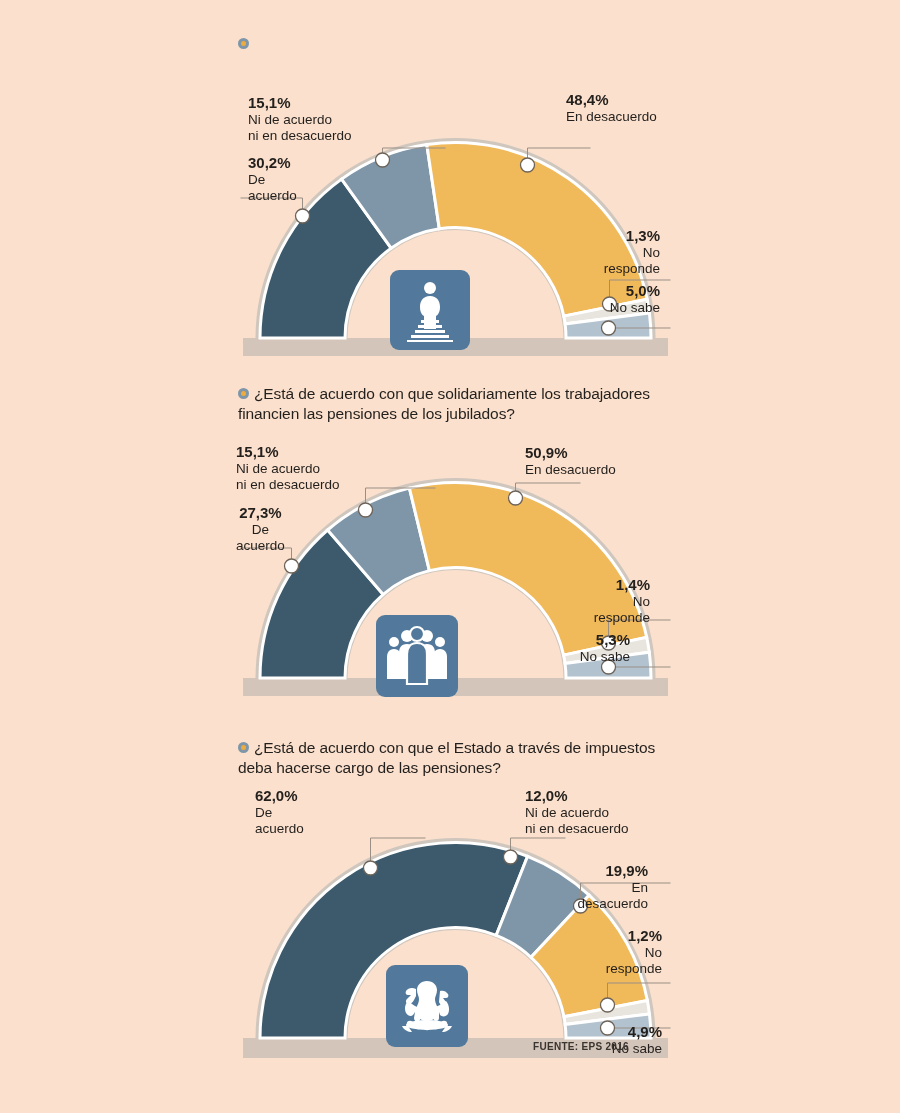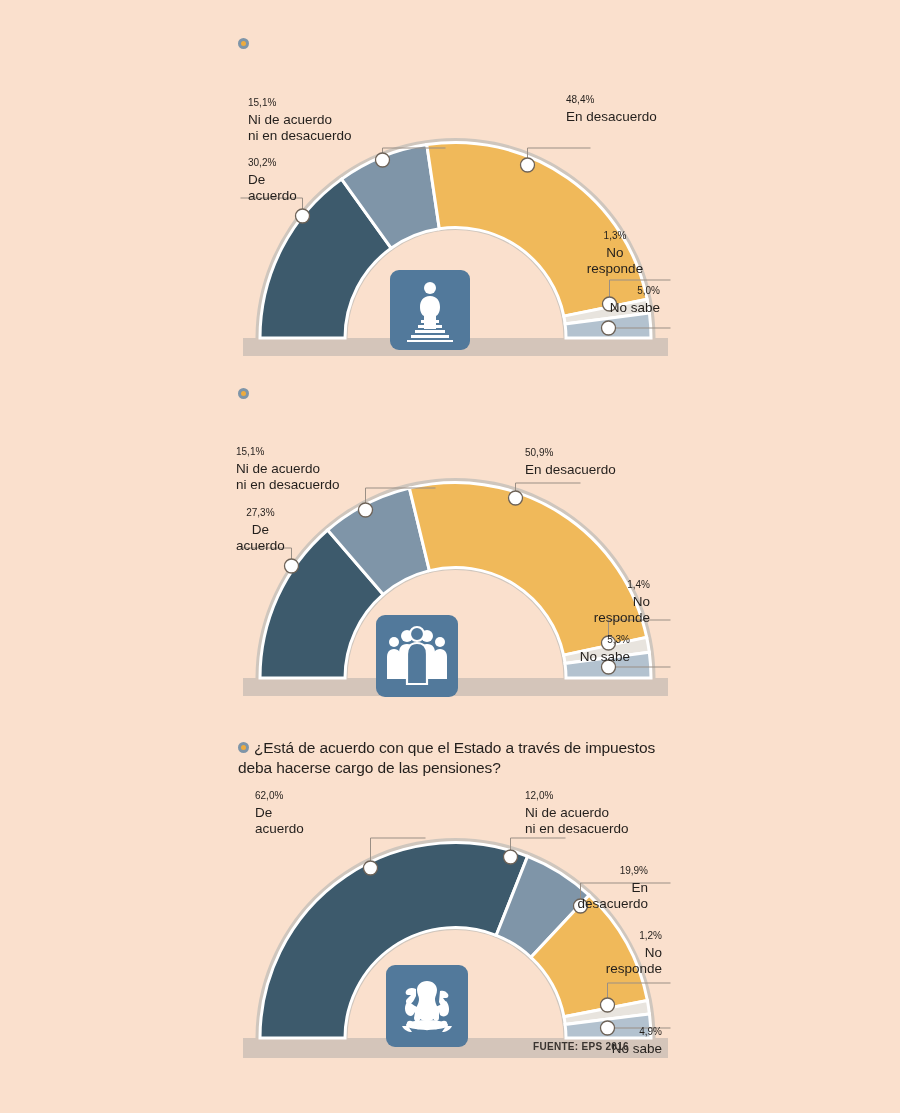--- a/index.html
+++ b/index.html
@@ -34,21 +34,21 @@
     left:3px;top:3px;width:5px;height:5px;
     border-radius:50%;background:#eeab3e;
   }
   .chart-wrap{position:absolute;}
   .callout{
     position:absolute;
     font-size:13.5px;
     line-height:16.5px;
     white-space:nowrap;
   }
-  .callout .pct{font-weight:normal;font-size:10px;display:block;}
+  .callout .pct{font-weight:bold;font-size:15px;display:block;}
   .callout.right-align{text-align:right;}
   .base-bar{position:absolute;background:#d4c5ba;}
   .icon-box{
     position:absolute;
     background:#52799b;
     border-radius:9px;
     display:flex;align-items:center;justify-content:center;
   }
   .source{
     position:absolute;
@@ -111,21 +111,21 @@
     <span class="pct">30,2%</span>
     <span>De</span><br>
     <span>acuerdo</span>
   </div>
 
   <div class="callout" style="left:530px;top:92px;margin-left:36px;">
     <span class="pct">48,4%</span>
     <span>En desacuerdo</span>
   </div>
 
-  <div class="callout right-align" style="left:570px;top:228px;width:90px;text-align:center;">
+  <div class="callout right-align" style="left:570px;top:228px;width:90px;">
     <span class="pct">1,3%</span>
     <span>No</span><br>
     <span>responde</span>
   </div>
 
   <div class="callout right-align" style="left:570px;top:283px;width:90px;">
     <span class="pct">5,0%</span>
     <span>No sabe</span>
   </div>
 
@@ -140,21 +140,21 @@
         <rect x="12" y="57" width="38" height="3"></rect>
         <rect x="8" y="62" width="46" height="2"></rect>
       </g>
     </svg>
   </div>
 </div>
 
 <div class="panel">
 
   <div class="q-title" style="left:238px;top:384px;width:430px;">
-    <span class="q-bullet"></span>
+    <span class="q-bullet"></span><span>¿Está de acuerdo con que solidariamente los trabajadores financien las pensiones de los jubilados?</span>
   </div>
 
   <div class="base-bar" style="left:243px;top:678px;width:425px;height:18px;"></div>
 
   <div class="chart-wrap" style="left:243px;top:460px;">
     <svg width="425" height="225" viewBox="0 0 425 225">
       <g transform="translate(212.5,218)">
         <path d="M -200,0 A 200,200 0 0 1 200,0 L 108,0 A 108,108 0 0 0 -108,0 Z" fill="#cfc6bd"></path>
 
         <path d="M -195.5,0 A 195.5,195.5 0 0 1 -127.9,-148.0 L -72.3,-83.6 A 110.5,110.5 0 0 0 -110.5,0 Z" fill="#3d5a6c" stroke="#ffffff" stroke-width="3"></path>

